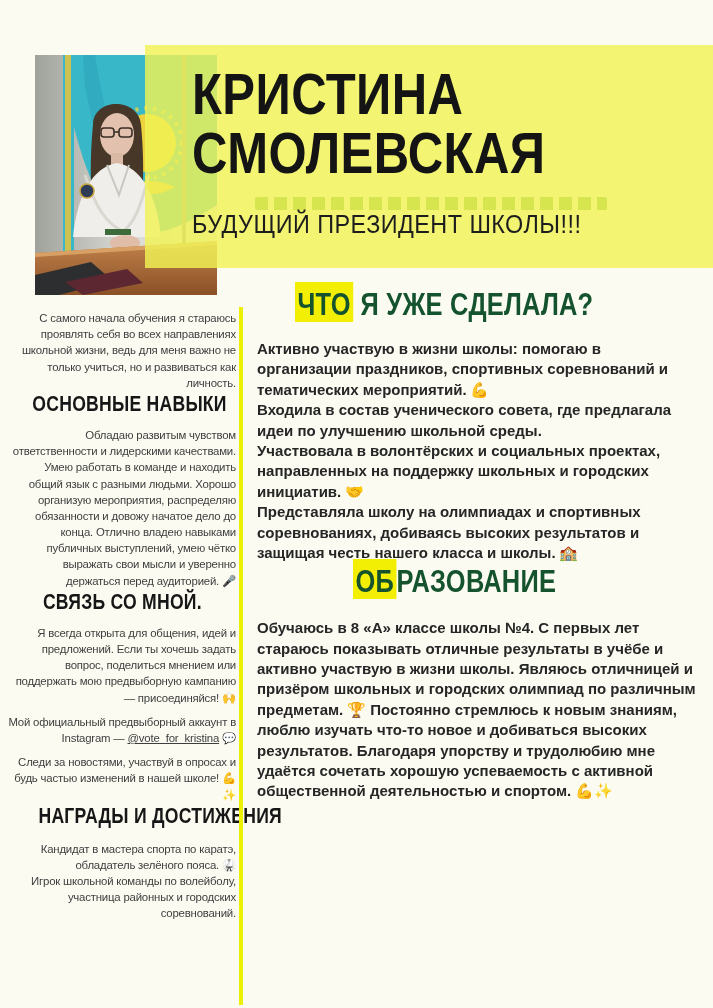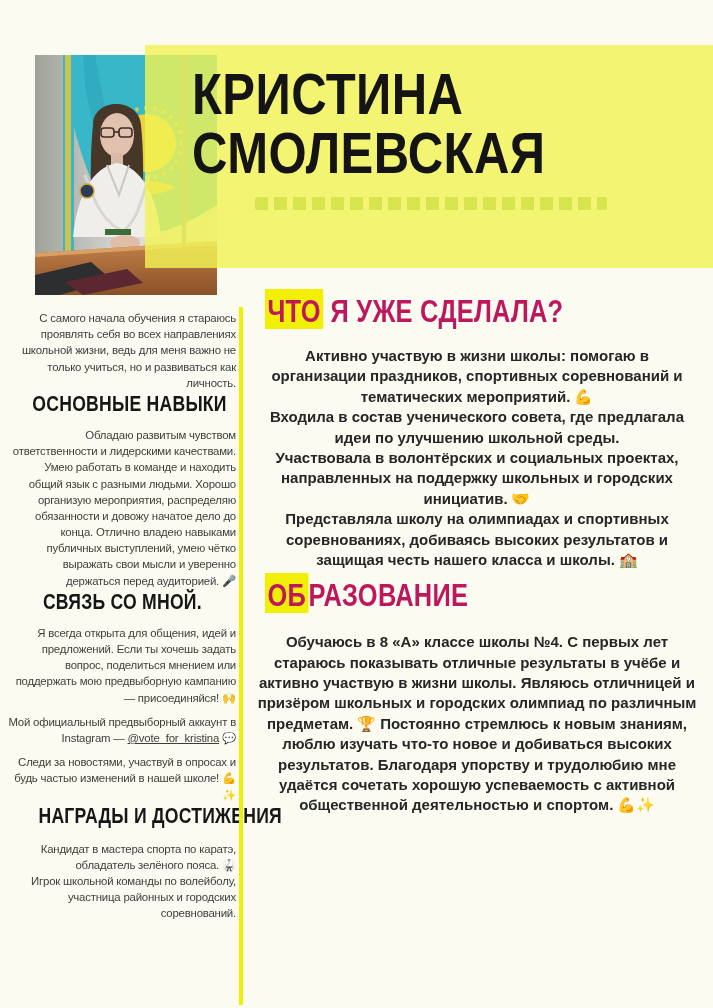--- a/index.html
+++ b/index.html
@@ -68,32 +68,32 @@
   .m-top-14{margin-top:14px;}
   .m-top-8{margin-top:8px;}
   .m-top-26{margin-top:26px;}
   .gap-8 p + p{margin-top:8px;}
   .insta-link{color:#3e3e3e;text-decoration:underline;cursor:pointer;}
 
   .right-col{
     position:absolute;left:257px;top:286px;width:440px;z-index:2;
   }
   .right-col h1{
-    margin:8px;font-size:31px;font-weight:800;color:#be185d;letter-spacing:.3px;
+    margin:1px;font-size:31px;font-weight:800;color:#14532d;letter-spacing:.3px;text-align:center;
   }
   .right-col h1 .cond{display:inline-block;transform:scaleX(.82);transform-origin:left center;white-space:nowrap;}
   .hl{
     background:#f3ef04;
     padding:5px 3px 0 3px;
   }
   .right-body{
     margin-top:16px;
     font-size:15px;font-weight:700;line-height:1.36;color:#262626;
   }
-  .right-body p{margin:0;text-align:center;}
+  .right-body p{margin:0;}
   .edu-title{margin-top:40px;}
   .edu-body{margin-top:18px;}
 </style>
 </head>
 <body>
 
 <div class="poster">
 
   <div class="photo">
     <svg viewBox="0 0 182 240" preserveAspectRatio="none">
@@ -139,20 +139,23 @@
       <path d="M30 227 L92 214 L108 228 L48 240 Z" fill="#5d2731"></path>
     </svg>
   </div>
 
   <div class="hero-block">
     <div class="hidden-strip"></div>
     <div class="hero-title">
       <span class="cond">КРИСТИНА</span><br>
       <span class="cond">СМОЛЕВСКАЯ</span>
     </div>
+    <div class="hero-subtitle">
+      <span class="cond">БУДУЩИЙ ПРЕЗИДЕНТ ШКОЛЫ!!!</span>
+    </div>
   </div>
 
   <div class="divider"></div>
 
   <div class="left-col">
 
     <div class="left-body m-top-10">
       <p>С самого начала обучения я стараюсь проявлять себя во всех направлениях школьной жизни, ведь для меня важно не только учиться, но и развиваться как личность.</p>
     </div>
 

